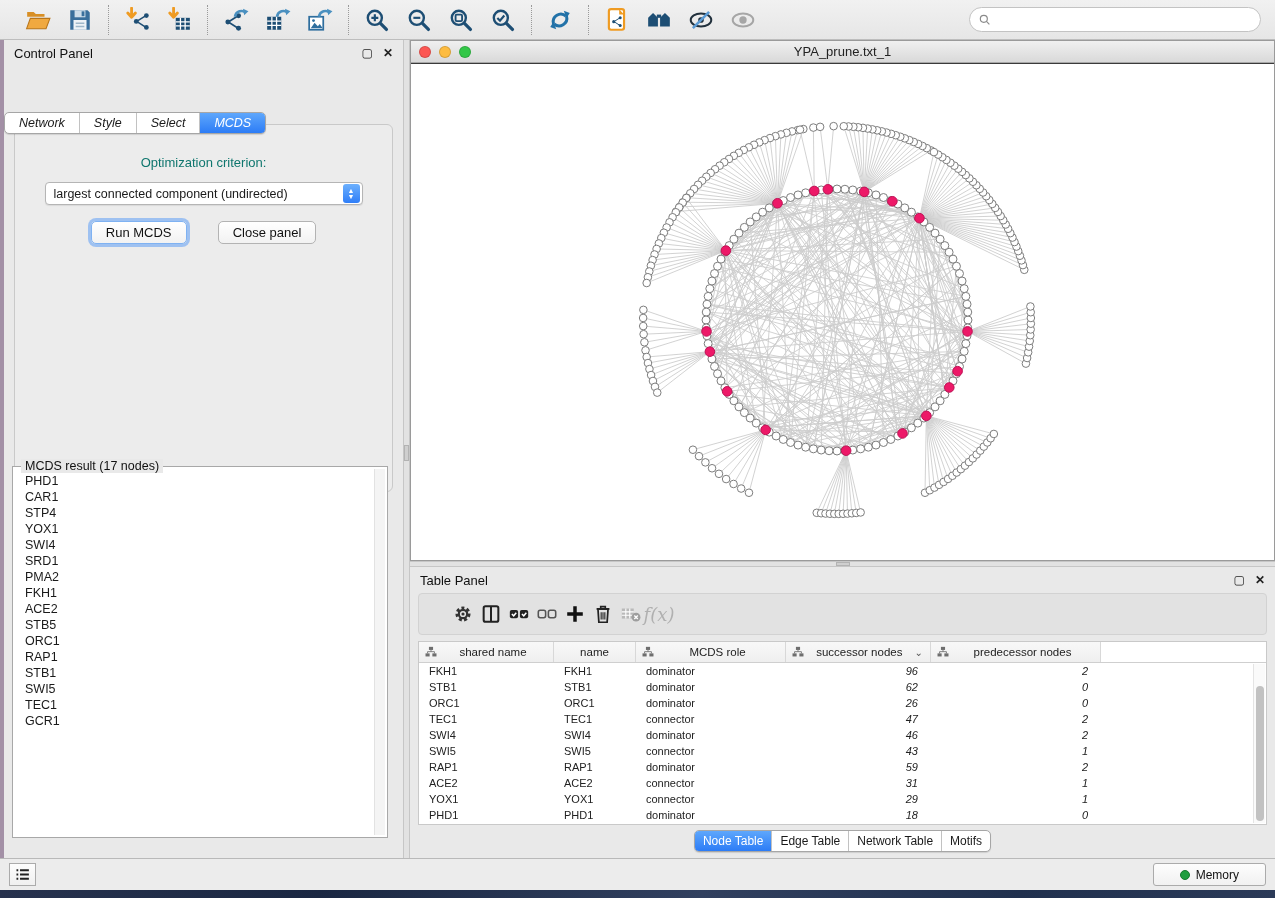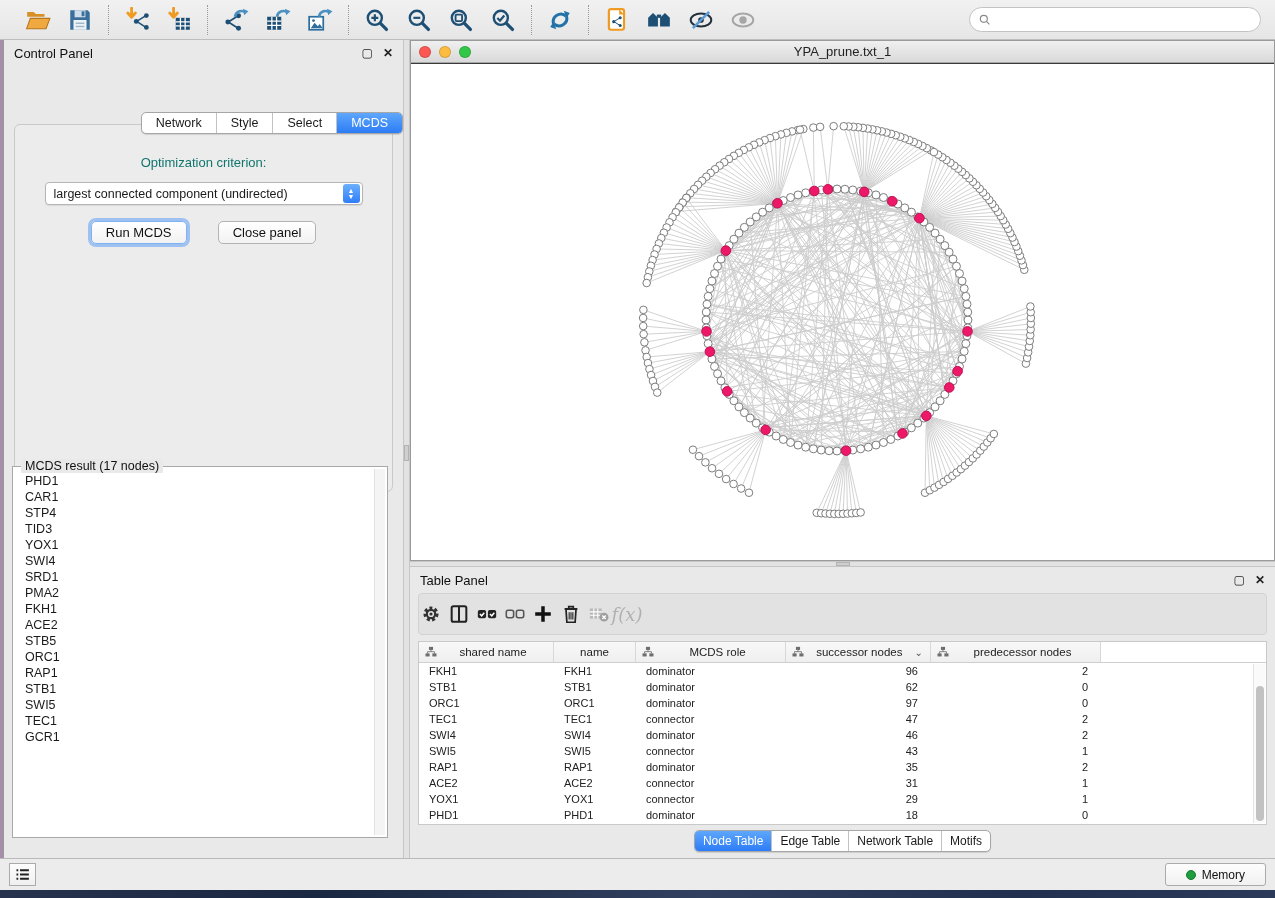--- a/index.html
+++ b/index.html
@@ -26,21 +26,21 @@
   .wall-bottom { position:absolute; left:0; right:0; bottom:0; height:8px;
     background:linear-gradient(90deg,#27324e,#1a2742 25%,#31405f 55%,#20304e 80%,#2b3a58); }
 
   
   .control-panel { position:absolute; left:4px; top:40px; width:399px; bottom:40px;
     background:#e9e9e9; border-right:0; }
   .panel-titlebar { height:26px; display:flex; align-items:center; padding:0 10px; }
   .panel-titlebar .t { font-size:13px; color:#111; }
   .panel-titlebar .sp { flex:1; }
   .win-mini { font-size:12px; color:#222; margin-left:10px; line-height:1; }
-  .ctl-tabs-row { position:absolute; top:72px; left:0; right:0; display:flex; justify-content:flex-end; z-index:3; }
+  .ctl-tabs-row { position:absolute; top:72px; left:0; right:0; display:flex; justify-content:flex-start; z-index:3;font-style:italic; }
   .seg { display:inline-flex; border:1px solid #a6a6a6; border-radius:5px; overflow:hidden;
     background:#fff; box-shadow:0 1px 1px rgba(0,0,0,.12); }
   .seg .s { padding:3px 14px; font-size:12.5px; color:#1a1a1a; border-left:1px solid #c2c2c2; white-space:nowrap; }
   .seg .s:first-child { border-left:none; }
   .seg .s.active { background:linear-gradient(#5ea7fc,#2c7cf6); color:#fff; }
   .mcds-pane { position:absolute; top:84px; left:10px; right:10px; height:368px;
     background:#ececec; border:1px solid #c9c9c9; border-radius:6px; }
   .opt-label { text-align:center; margin-top:30px; font-size:13px; color:#0f766e; }
   .opt-select { margin:12px auto 0; width:318px; height:23px; background:#fff;
     border:1px solid #b5b5b5; border-radius:4px; display:flex; align-items:center; position:relative;
@@ -78,51 +78,51 @@
   .lights { display:flex; gap:8px; margin-left:8px; }
   .light { width:12px; height:12px; border-radius:50%; }
   .net-title { position:absolute; left:0; right:0; text-align:center; font-size:13px; color:#222; }
   .net-canvas { position:absolute; top:22px; left:0; right:0; bottom:0; background:#fff; border-top:1px solid #3a3a3a; }
   .net-canvas svg { display:block; }
 
   
   .table-panel { position:absolute; left:410px; right:0; top:567px; bottom:40px; background:#e9e9e9; }
   .tp-toolbar { position:absolute; top:26px; left:8px; right:8px; height:42px;
     background:#e2e2e2; border:1px solid #d2d2d2; border-radius:4px;
-    display:flex; align-items:center; gap:4px; padding:0 0; }
+    display:flex; align-items:center; gap:4px; padding:0 32px; }
   .tp-tool { width:24px; height:24px; display:flex; align-items:center; justify-content:center; }
   .tp-tool svg { width:22px; height:22px; }
   .fx { font-family:"DejaVu Serif", serif; font-style:italic; font-size:18px; color:#b0b0b0; }
   .tbl { position:absolute; top:74px; left:8px; right:8px; height:184px; background:#fff;
     border:1px solid #c9c9c9; overflow:hidden; }
   .tbl-header { display:flex; height:21px; background:linear-gradient(#f8f8f8,#efefef);
     border-bottom:1px solid #cfcfcf; }
   .th { display:flex; align-items:center; border-right:1px solid #d8d8d8; font-size:11.5px; color:#222;
     position:relative; padding:0 4px; }
   .th .lbl { flex:1; text-align:center; }
   .th svg.hier { width:12px; height:12px; margin-left:2px; flex:none; }
   .th .sort { font-size:10px; color:#555; margin-right:3px; }
   .tbl-row { display:flex; height:16px; align-items:center; }
   .td { font-size:11px; color:#222; overflow:hidden; white-space:nowrap; }
   .td.txt { padding-left:10px; }
-  .td.num { text-align:right; padding-right:13px; }
+  .td.num { text-align:right; padding-right:13px;font-style:italic; }
   .tbl-scroll { position:absolute; top:22px; right:1px; bottom:1px; width:12px; background:#fafafa; border-left:1px solid #e4e4e4; }
   .tbl-thumb { position:absolute; left:1.5px; width:8px; border-radius:4px; background:#c2c2c2; }
   .tp-tabs { position:absolute; left:0; right:0; bottom:6px; display:flex; justify-content:center; }
   .tp-tabs .s { padding:3px 8px; font-size:12px; }
 
   
   .status-bar { position:absolute; left:0; right:0; bottom:8px; height:32px; background:#ececec;
     border-top:1px solid #b9b9b9; display:flex; align-items:center; padding:0 9px; }
   .list-btn { width:27px; height:23px; background:linear-gradient(#fdfdfd,#f0f0f0); border:1px solid #ababab;
     display:flex; align-items:center; justify-content:center; }
   .list-btn svg { width:17px; height:17px; }
   .status-spacer { flex:1; }
   .memory-btn { height:23px; background:linear-gradient(#fdfdfd,#f1f1f1); border:1px solid #ababab;
-    border-radius:3px; display:flex; align-items:center; gap:6px; padding:0 20px; font-size:12px; color:#111; }
+    border-radius:3px; display:flex; align-items:center; gap:6px; padding:0 26px; font-size:12px; color:#111; }
   .mem-dot { width:10px; height:10px; border-radius:50%; background:#1e9e3e; border:1px solid #157a2e; }
 </style>
 </head>
 <body>
 
 <div class="screen">
 
   <div class="toolbar" id="main-toolbar">
 
     <div class="tb-group">
@@ -317,21 +317,20 @@
         <div class="aq-btn focused">Run MCDS</div>
         <div class="aq-btn">Close panel</div>
       </div>
     </div>
     <div class="mcds-fieldset">
       <div class="mcds-legend">MCDS result (17 nodes)</div>
       <div class="mcds-list" id="mcds-list">
           <div>PHD1</div>
           <div>CAR1</div>
           <div>STP4</div>
-          <div>TID3</div>
           <div>YOX1</div>
           <div>SWI4</div>
           <div>SRD1</div>
           <div>PMA2</div>
           <div>FKH1</div>
           <div>ACE2</div>
           <div>STB5</div>
           <div>ORC1</div>
           <div>RAP1</div>
           <div>STB1</div>
@@ -1224,21 +1223,21 @@
             <div class="td txt" style="width: 135px; flex: 0 0 auto;">STB1</div>
             <div class="td txt" style="width: 82px; flex: 0 0 auto;">STB1</div>
             <div class="td txt" style="width: 150px; flex: 0 0 auto;">dominator</div>
             <div class="td num" style="width: 145px; flex: 0 0 auto;">62</div>
             <div class="td num" style="width: 170px; flex: 0 0 auto;">0</div>
           </div>
           <div class="tbl-row">
             <div class="td txt" style="width: 135px; flex: 0 0 auto;">ORC1</div>
             <div class="td txt" style="width: 82px; flex: 0 0 auto;">ORC1</div>
             <div class="td txt" style="width: 150px; flex: 0 0 auto;">dominator</div>
-            <div class="td num" style="width: 145px; flex: 0 0 auto;">97</div>
+            <div class="td num" style="width: 145px; flex: 0 0 auto;">26</div>
             <div class="td num" style="width: 170px; flex: 0 0 auto;">0</div>
           </div>
           <div class="tbl-row">
             <div class="td txt" style="width: 135px; flex: 0 0 auto;">TEC1</div>
             <div class="td txt" style="width: 82px; flex: 0 0 auto;">TEC1</div>
             <div class="td txt" style="width: 150px; flex: 0 0 auto;">connector</div>
             <div class="td num" style="width: 145px; flex: 0 0 auto;">47</div>
             <div class="td num" style="width: 170px; flex: 0 0 auto;">2</div>
           </div>
           <div class="tbl-row">
@@ -1252,21 +1251,21 @@
             <div class="td txt" style="width: 135px; flex: 0 0 auto;">SWI5</div>
             <div class="td txt" style="width: 82px; flex: 0 0 auto;">SWI5</div>
             <div class="td txt" style="width: 150px; flex: 0 0 auto;">connector</div>
             <div class="td num" style="width: 145px; flex: 0 0 auto;">43</div>
             <div class="td num" style="width: 170px; flex: 0 0 auto;">1</div>
           </div>
           <div class="tbl-row">
             <div class="td txt" style="width: 135px; flex: 0 0 auto;">RAP1</div>
             <div class="td txt" style="width: 82px; flex: 0 0 auto;">RAP1</div>
             <div class="td txt" style="width: 150px; flex: 0 0 auto;">dominator</div>
-            <div class="td num" style="width: 145px; flex: 0 0 auto;">35</div>
+            <div class="td num" style="width: 145px; flex: 0 0 auto;">59</div>
             <div class="td num" style="width: 170px; flex: 0 0 auto;">2</div>
           </div>
           <div class="tbl-row">
             <div class="td txt" style="width: 135px; flex: 0 0 auto;">ACE2</div>
             <div class="td txt" style="width: 82px; flex: 0 0 auto;">ACE2</div>
             <div class="td txt" style="width: 150px; flex: 0 0 auto;">connector</div>
             <div class="td num" style="width: 145px; flex: 0 0 auto;">31</div>
             <div class="td num" style="width: 170px; flex: 0 0 auto;">1</div>
           </div>
           <div class="tbl-row">

